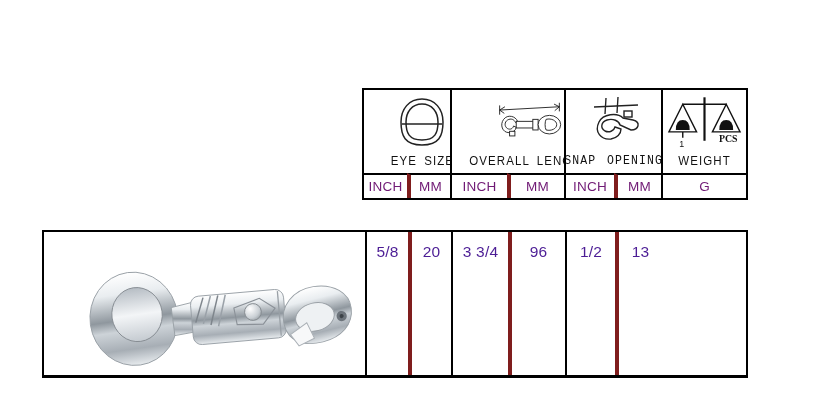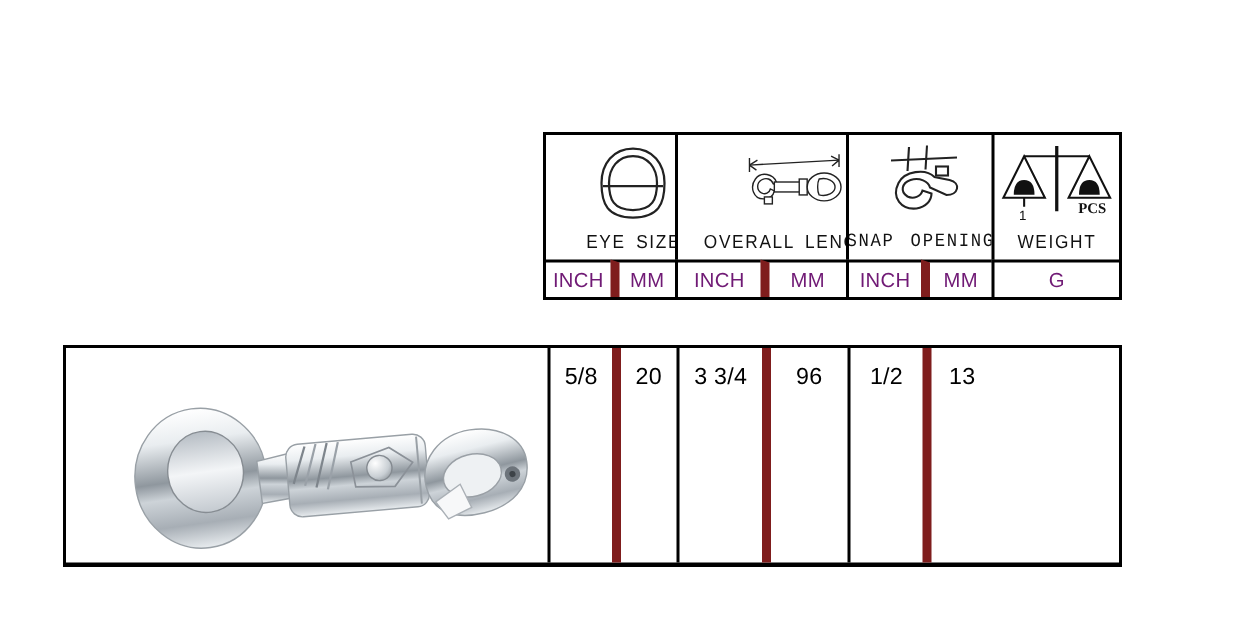--- a/index.html
+++ b/index.html
@@ -22,34 +22,34 @@
   .gcell .icon{flex:1;display:flex;align-items:center;justify-content:center;width:100%;}
   .glabel{
     font-size:12.5px;letter-spacing:1.2px;word-spacing:3px;white-space:nowrap;
     color:#111;transform:scaleX(.92);
   }
   .ucell{
     display:flex;align-items:center;justify-content:center;
     box-sizing:border-box;border-top:2px solid #000;
     font-size:13.5px;letter-spacing:.2px;color:#701a75;transform-origin:center;
   }
-  .bl1{border-left:6px solid #7f1d1d;}
+  .bl1{border-left:4px solid #7f1d1d;}
   .bl2{border-left:2px solid #000;}
   
   .product-table{
     position:absolute;left:42px;top:230px;width:706px;height:148px;
     box-sizing:border-box;border:2px solid #000;border-bottom-width:3px;background:#fff;
     display:grid;
     grid-template-columns:321px 43px 43px 57px 57px 50px 47px minmax(0,1fr);
     grid-template-rows:minmax(0,1fr);
   }
   .img-cell{position:relative;box-sizing:border-box;overflow:hidden;}
   .vcell{
     box-sizing:border-box;padding-top:11px;text-align:center;
-    font-size:15.5px;color:#000000;letter-spacing:.2px;
+    font-size:15.5px;color:#4c1d95;letter-spacing:.2px;
   }
   .icon svg{display:block;}
   .w-num{font-size:9px;font-family:"Liberation Sans",sans-serif;fill:#111;}
   .w-pcs{font-size:10px;font-weight:bold;font-family:"Liberation Serif",serif;fill:#111;}
 </style>
 </head>
 <body>
 
 <div class="canvas">
 

